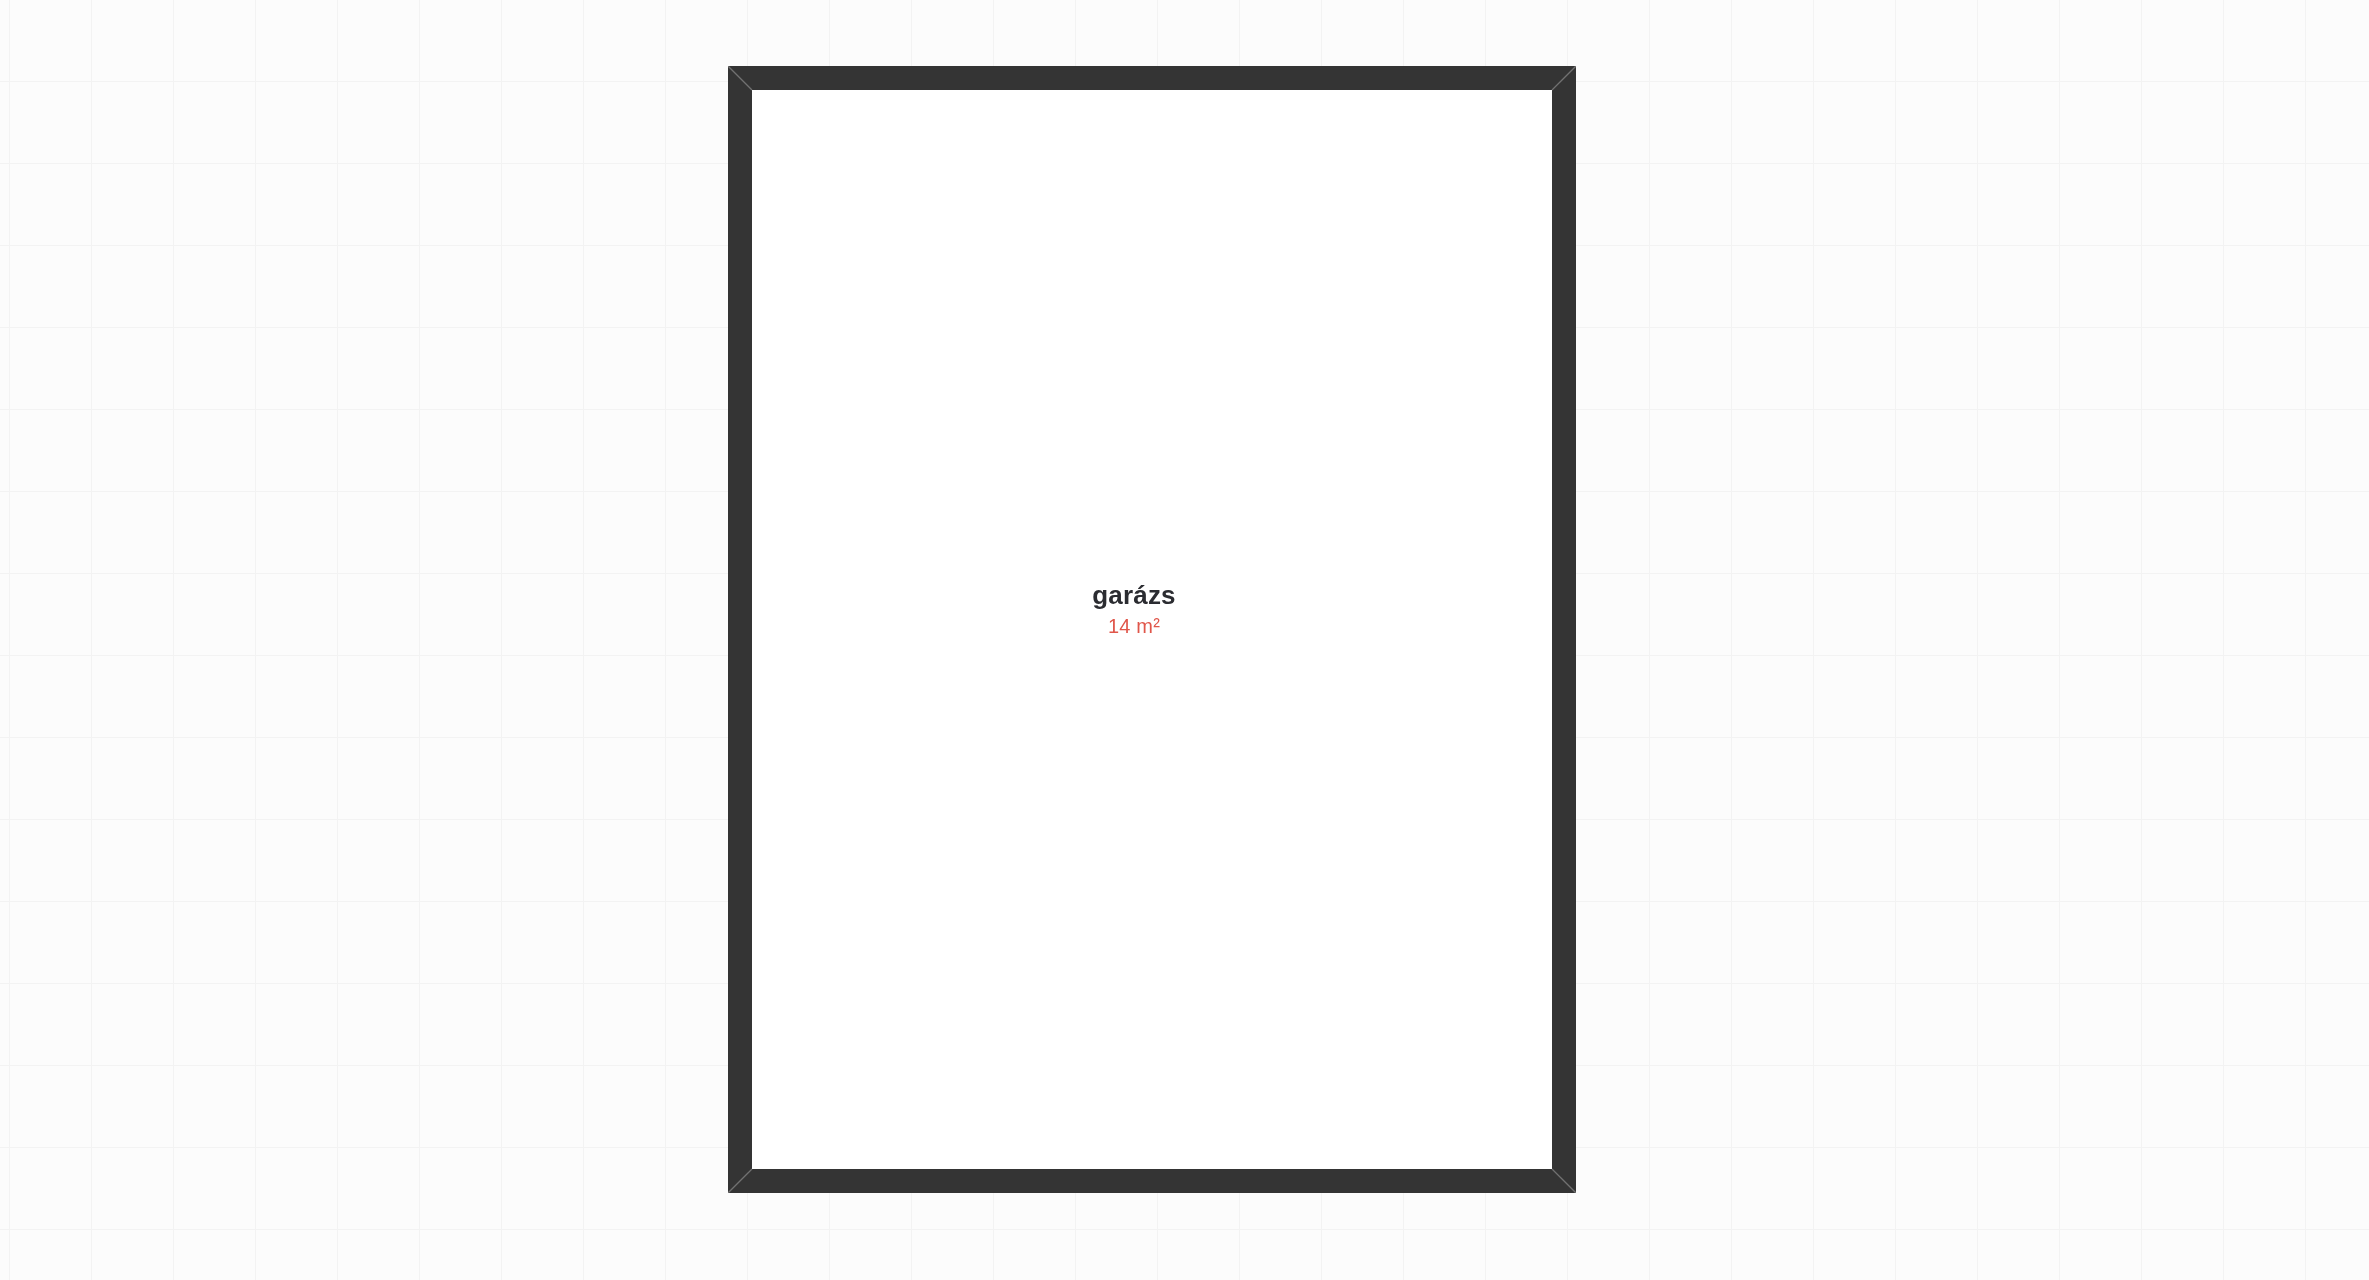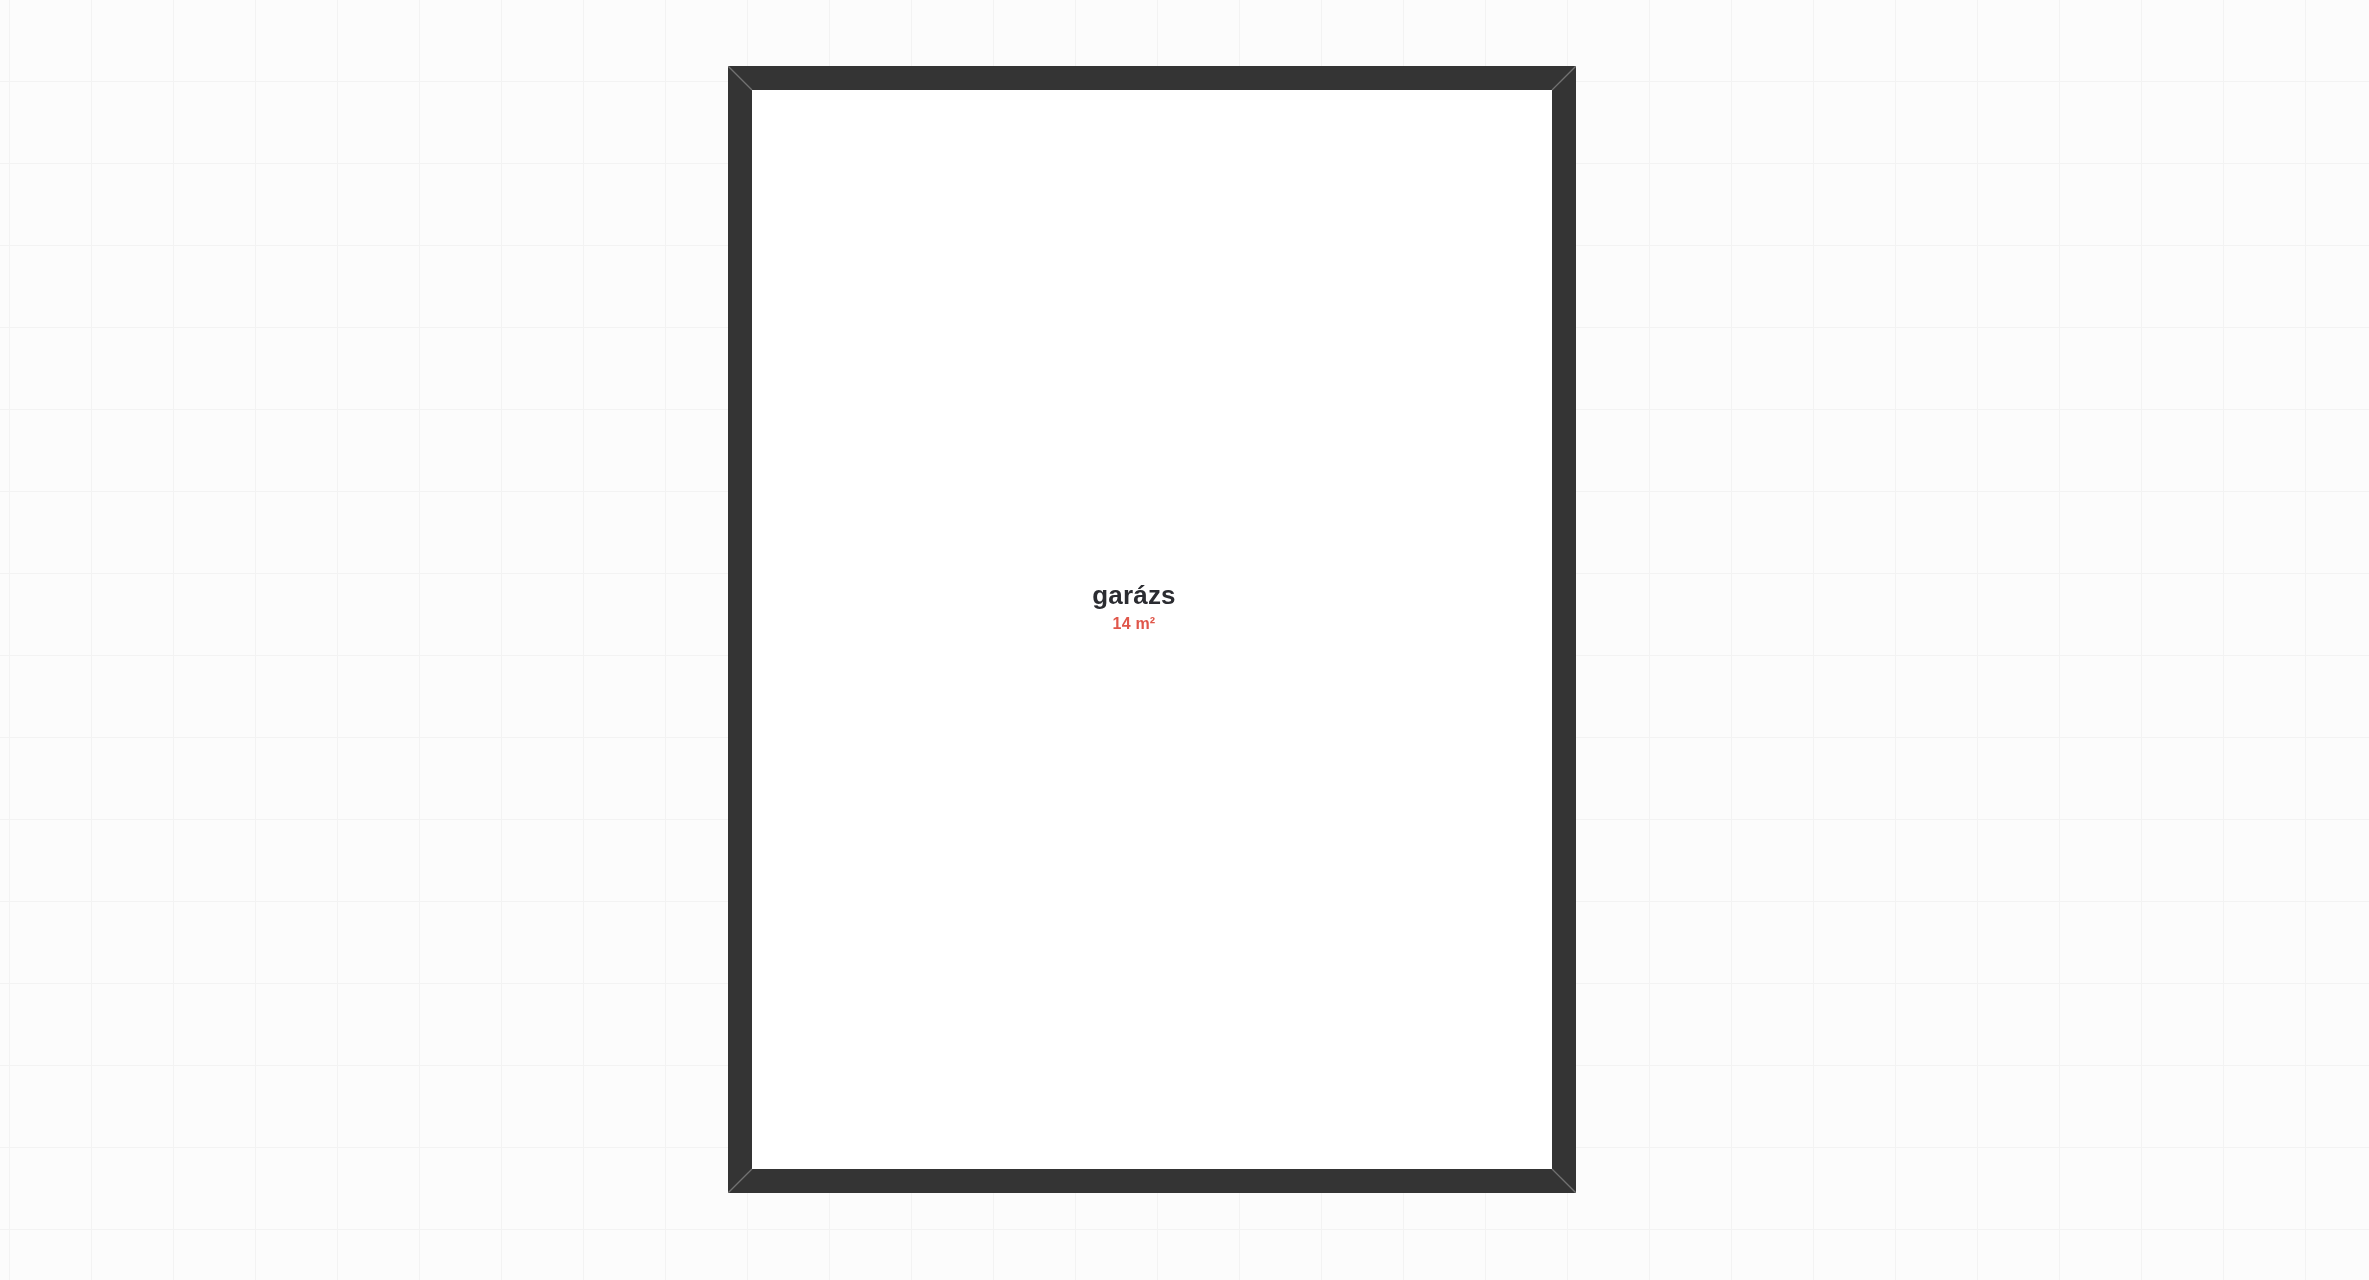--- a/index.html
+++ b/index.html
@@ -77,22 +77,22 @@
   }
   .room-name {
     font-size: 26px;
     font-weight: bold;
     letter-spacing: 0.2px;
     color: var(--room-name-text, #2b2c31);
     line-height: 1.1;
   }
   .room-area {
     margin-top: 5px;
-    font-size: 16px;
-    font-weight: bold;
+    font-size: 20px;
+    font-weight: normal;
     letter-spacing: 0.2px;
     color: var(--room-area-text, #e0564a);
     line-height: 1.1;
   }
 </style>
 </head>
 <body>
 
 <div class="canvas">
 

